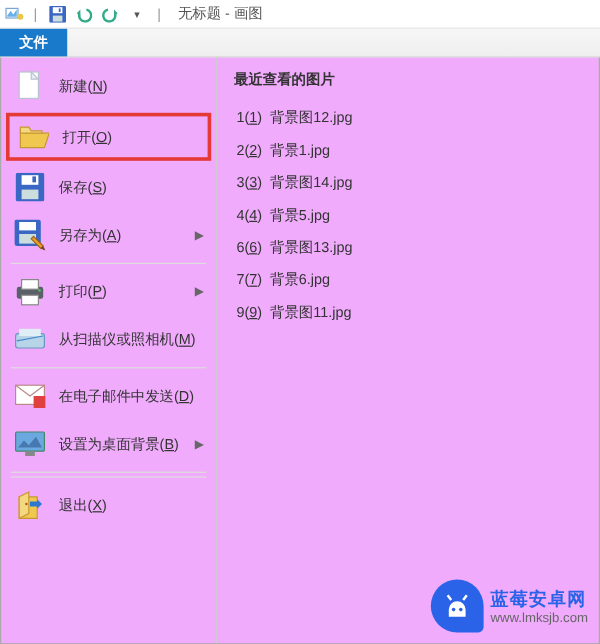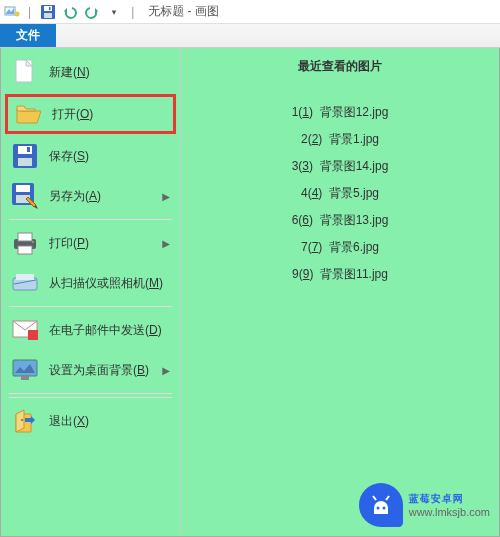--- a/index.html
+++ b/index.html
@@ -44,23 +44,22 @@
       display: flex;
       align-items: center;
       font-size: 12px;
       cursor: pointer;
       font-weight: bold;
     }
     .menu-container {
       display: flex;
       border: 1px solid #aaa;
       border-top: none;
-      background: #86efac;
+      background: #f0abfc;
       height: calc(100% - 48px);
-      text-align: center;
     }
     .menu-left {
       width: 180px;
       border-right: 1px solid #ccc;
       padding: 4px 0;
     }
     .menu-item {
       display: flex;
       align-items: center;
       padding: 6px 10px;
@@ -90,21 +89,21 @@
       height: 1px; background: #ddd;
       margin: 3px 8px;
     }
     .recent-panel {
       flex: 1;
       padding: 10px 14px;
     }
     .recent-header {
       font-weight: bold;
       color: #333;
-      margin-bottom: 24px;
+      margin-bottom: 10px;
     }
     .recent-item {
       padding: 5px 2px;
       cursor: pointer;
       color: #333;
     }
     .watermark {
       position: absolute;
       right: 10px;
       bottom: 10px;
@@ -112,21 +111,21 @@
       align-items: center;
       gap: 6px;
     }
     .wm-logo {
       width: 44px; height: 44px;
       background: #2b63e8;
       border-radius: 50% 50% 10% 50%;
       display: flex; align-items: center; justify-content: center;
     }
     .wm-text { display: flex; flex-direction: column; }
-    .wm-title { color: #2b63e8; font-weight: bold; font-size: 10px; letter-spacing: 1px;}
+    .wm-title { color: #2b63e8; font-weight: bold; font-size: 15px; letter-spacing: 1px;}
     .wm-url { color: #666; font-size: 11px; }
   </style>
 </head>
 <body>
 
 <div class="title-bar">
   <span class="app-logo">
     <svg width="16" height="16" viewBox="0 0 16 16">
         <rect x="1" y="3" width="10" height="8" fill="#fff" stroke="#7aa5d6"></rect>
         <path d="M2 9 L5 5 L7 8 L10 4 L10 10 L2 10 Z" fill="#6ab1e8"></path>

